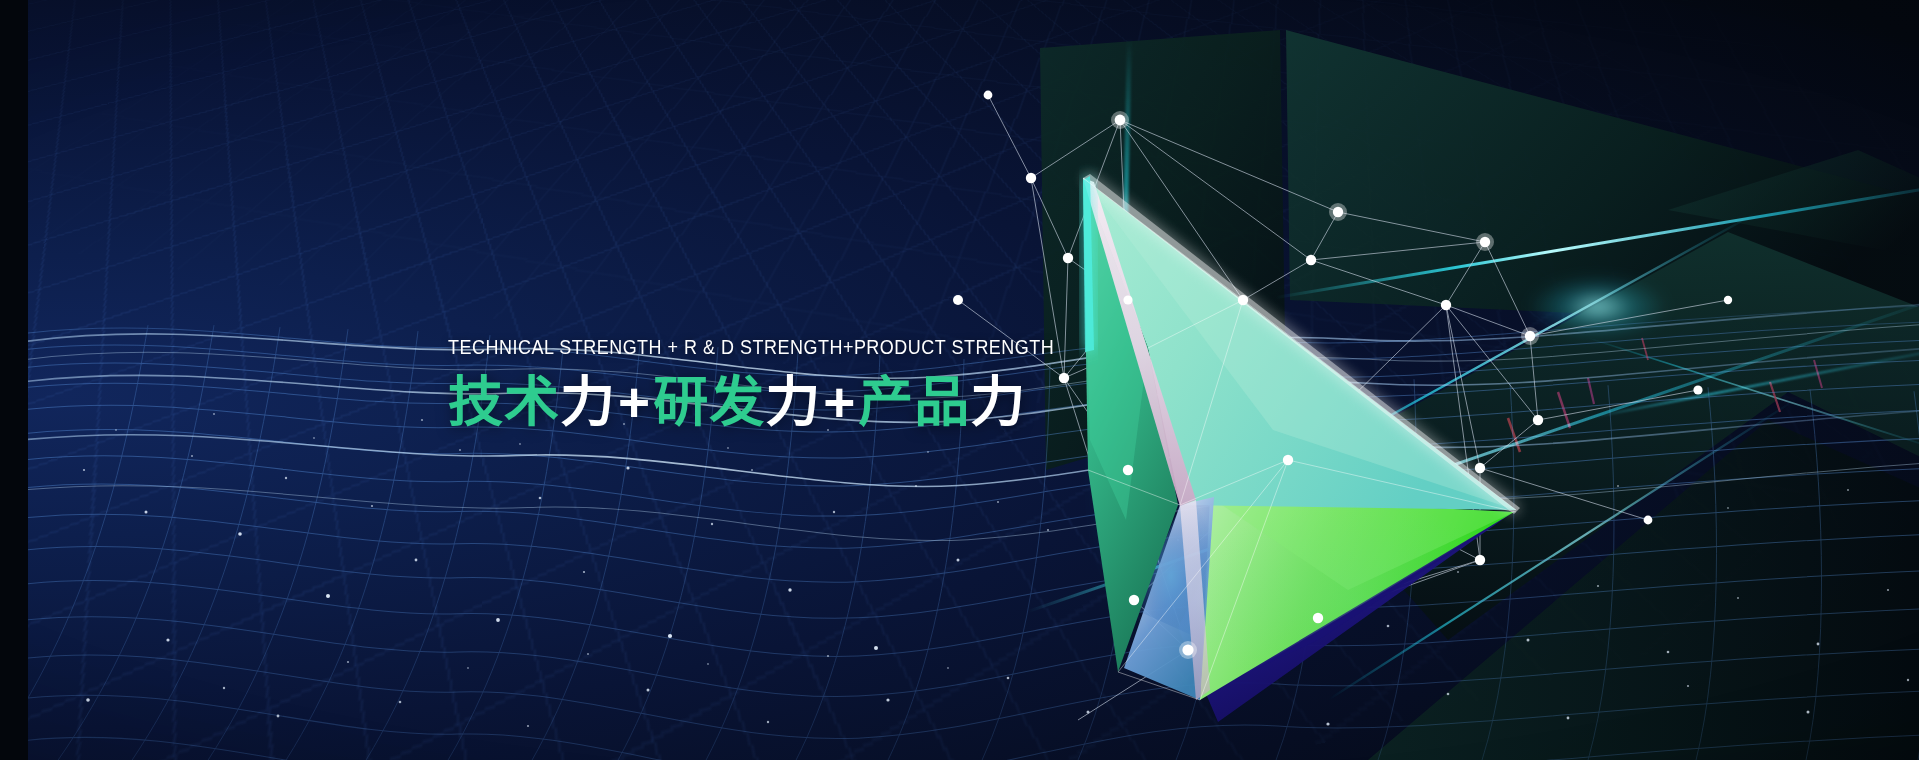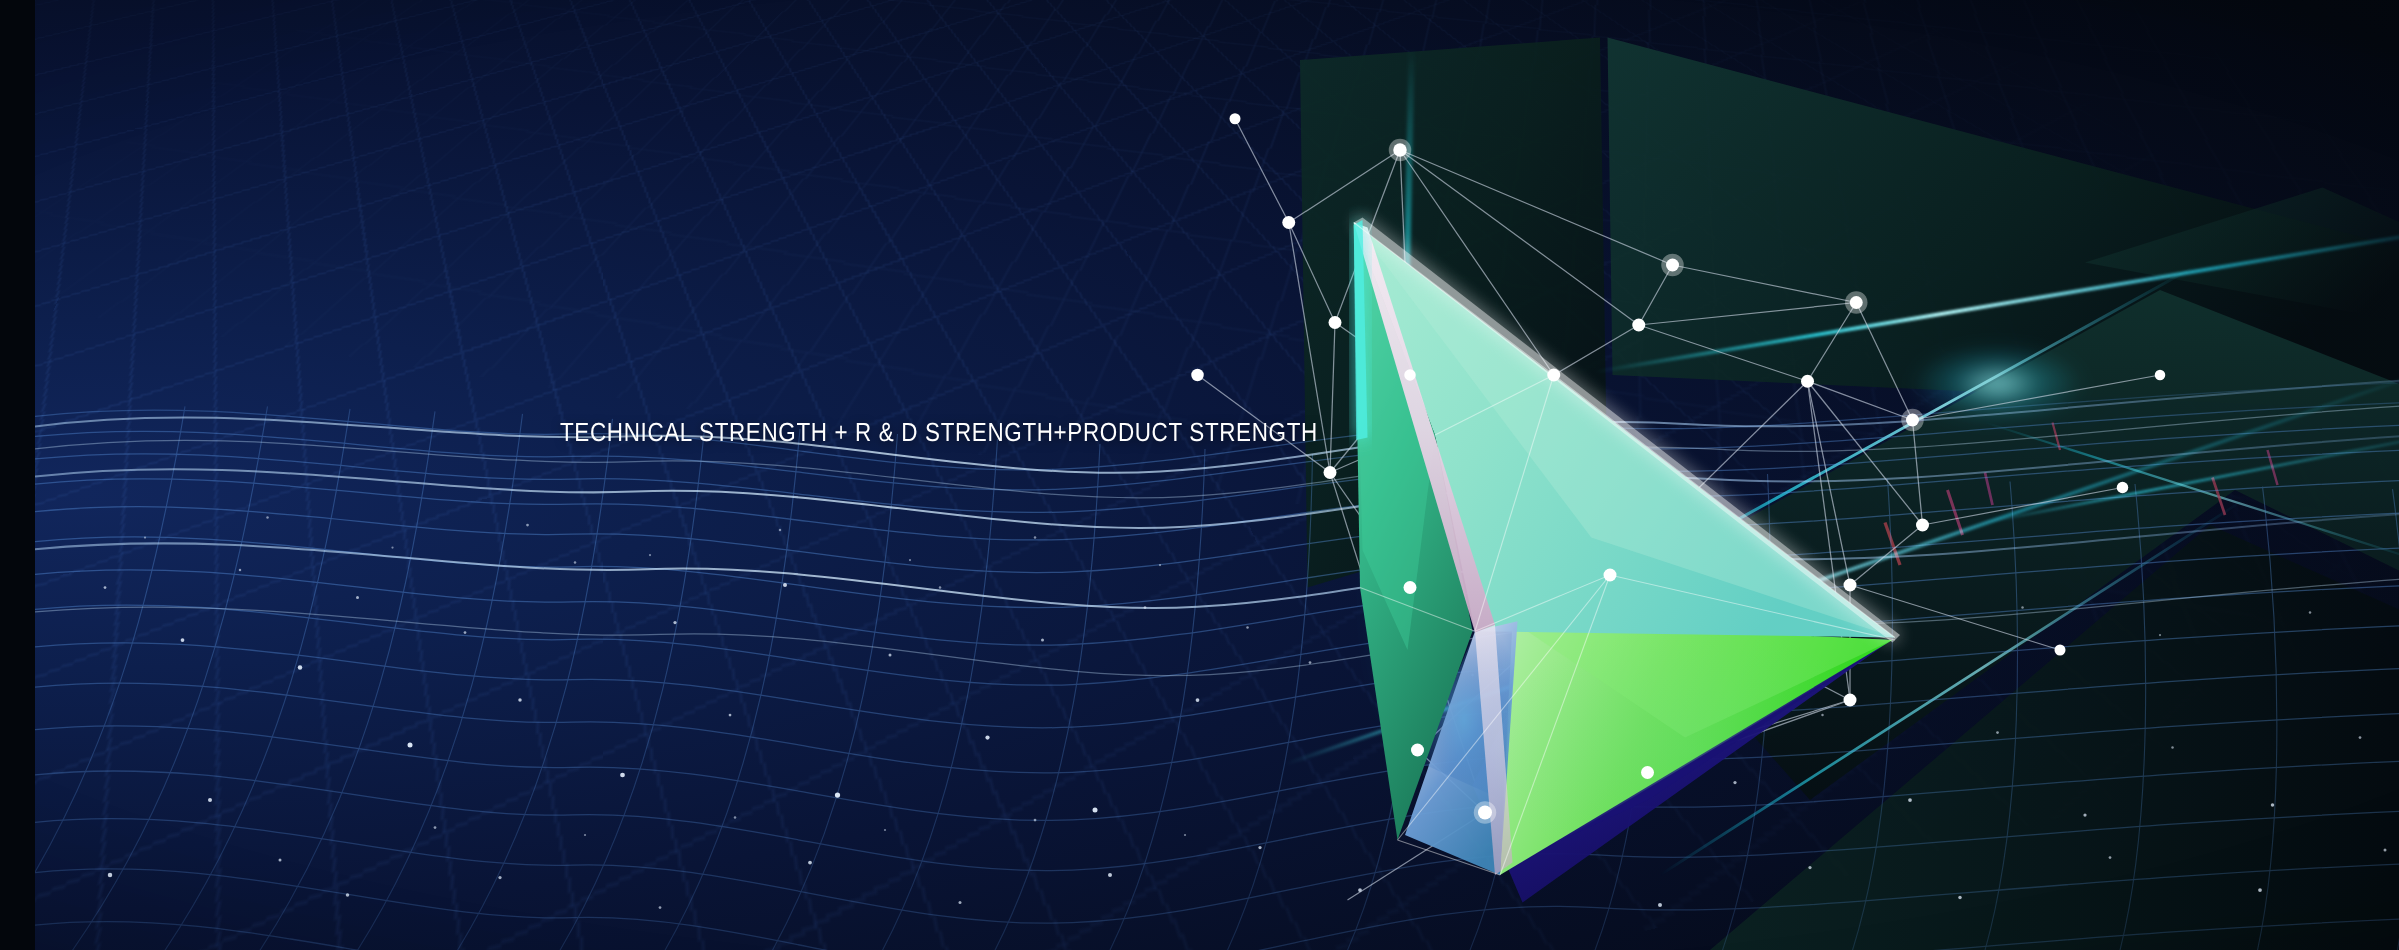--- a/index.html
+++ b/index.html
@@ -528,16 +528,19 @@
         <circle cx="1457" cy="242" r="9"></circle>
         <circle cx="1502" cy="336" r="9"></circle>
         <circle cx="1160" cy="650" r="9"></circle>
         <circle cx="1092" cy="120" r="9"></circle>
       </g>
     </g>
   </svg>
 
   <div class="copy">
     <p class="eyebrow">TECHNICAL STRENGTH + R &amp; D STRENGTH+PRODUCT STRENGTH</p>
+    <h1 class="headline">
+      <span class="hl-accent">技术</span><span class="hl-white">力</span><span class="hl-plus">+</span><span class="hl-accent">研发</span><span class="hl-white">力</span><span class="hl-plus">+</span><span class="hl-accent">产品</span><span class="hl-white">力</span>
+    </h1>
   </div>
 
   <div class="vignette"></div>
 </div>
 
 </body></html>

